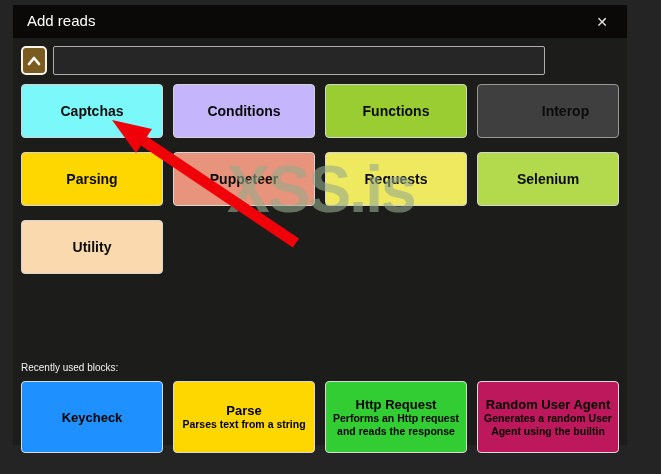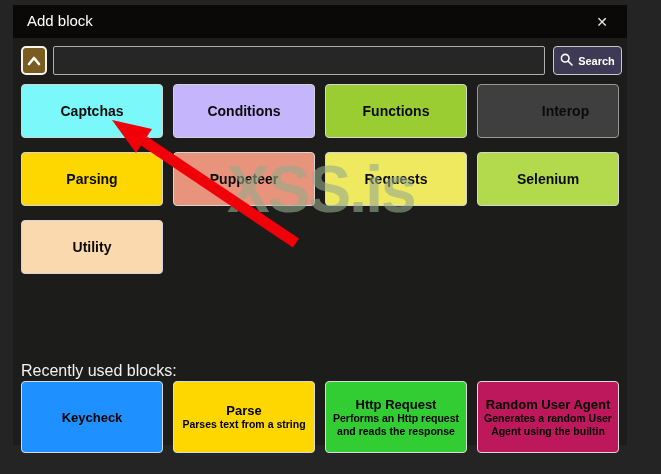--- a/index.html
+++ b/index.html
@@ -18,64 +18,55 @@
          font-size:13px;padding:0 6px;outline:none;font-family:"Liberation Sans",sans-serif;}
   .search-btn{position:absolute;left:540px;top:41px;width:69px;height:29px;background:#3e3a55;
          border:1px solid #c9c9c9;border-radius:4px;box-sizing:border-box;display:flex;
          align-items:center;justify-content:center;gap:5px;color:#ffffff;}
   .search-btn .lbl{font-size:11px;font-weight:700;}
   .grid{position:absolute;left:8px;top:79px;width:600px;display:flex;flex-wrap:wrap;gap:14px 10px;}
   .cat{width:142px;height:54px;border-radius:4px;border:1px solid #d4d4d4;box-sizing:border-box;
        display:flex;align-items:center;justify-content:center;font-size:14px;font-weight:700;
        color:#0b0b0b;}
   .cat:nth-child(4){border-color:#979797;padding-left:35px;}
-  .recent-label{position:absolute;left:8px;top:357px;color:#f2f2f2;font-size:16px;}
+  .recent-label{position:absolute;left:8px;top:357px;color:#f2f2f2;font-size:10px;}
   .recent-row{position:absolute;left:8px;top:376px;display:flex;gap:10px;}
   .block{width:142px;height:72px;border-radius:4px;border:1px solid #d9d9d9;box-sizing:border-box;
        display:flex;flex-direction:column;align-items:center;justify-content:center;color:#000;
        padding:2px 4px;text-align:center;}
   .block .t{font-size:13px;font-weight:700;line-height:15px;}
   .block .d{font-size:10.5px;font-weight:700;line-height:12.5px;}
   .watermark{position:absolute;left:227px;top:156px;font-size:66px;font-weight:700;line-height:1;
        color:rgba(148,170,140,0.6);letter-spacing:-2px;transform:scaleX(0.97);
        transform-origin:left top;z-index:5;}
   .arrow-svg{position:absolute;left:0;top:0;z-index:6;pointer-events:none;}
 </style>
 </head>
 <body>
 
 <div class="canvas">
   <div class="dialog">
 
     <div class="titlebar">
-      <div class="title">Add block</div>
+      <div class="title">Add reads</div>
       <div class="close">
         <span>✕</span>
       </div>
     </div>
 
     <div class="collapse-btn">
       <span>
         <svg width="14" height="10" viewBox="0 0 14 10">
           <polyline points="2,8 7,2 12,8" fill="none" stroke="#ffffff" stroke-width="2.6" stroke-linecap="round" stroke-linejoin="round"></polyline>
         </svg>
       </span>
     </div>
 
     <input class="search-input" type="text" value="" style="">
 
-    <div class="search-btn">
-      <span>
-        <svg width="13" height="13" viewBox="0 0 13 13">
-          <circle cx="5.2" cy="5.2" r="3.8" fill="none" stroke="#ffffff" stroke-width="1.6"></circle>
-          <line x1="8.2" y1="8.2" x2="12" y2="12" stroke="#ffffff" stroke-width="1.6" stroke-linecap="round"></line>
-        </svg>
-      </span>
-      <span class="lbl">Search</span>
-    </div>
 
     <div class="grid">
       <div class="cat" style="background: rgb(122, 248, 250);">Captchas</div>
       <div class="cat" style="background: #c4b5fd;">Conditions</div>
       <div class="cat" style="background: rgb(154, 205, 50);">Functions</div>
       <div class="cat" style="background: rgb(63, 63, 63);">Interop</div>
       <div class="cat" style="background: rgb(255, 215, 0);">Parsing</div>
       <div class="cat" style="background: rgb(232, 147, 124);">Puppeteer</div>
       <div class="cat" style="background: rgb(239, 233, 95);">Requests</div>
       <div class="cat" style="background: rgb(179, 217, 76); text-align: right;">Selenium</div>

